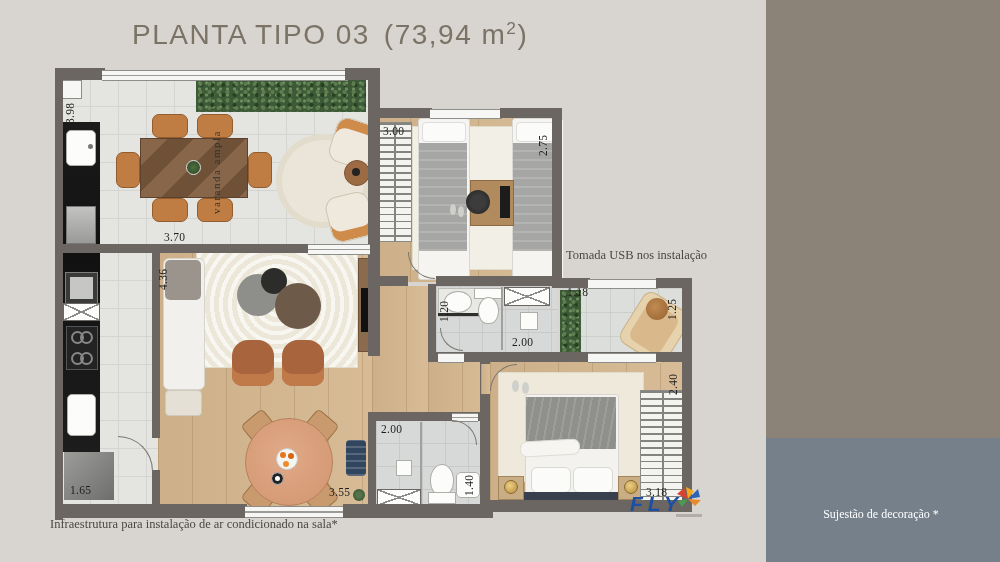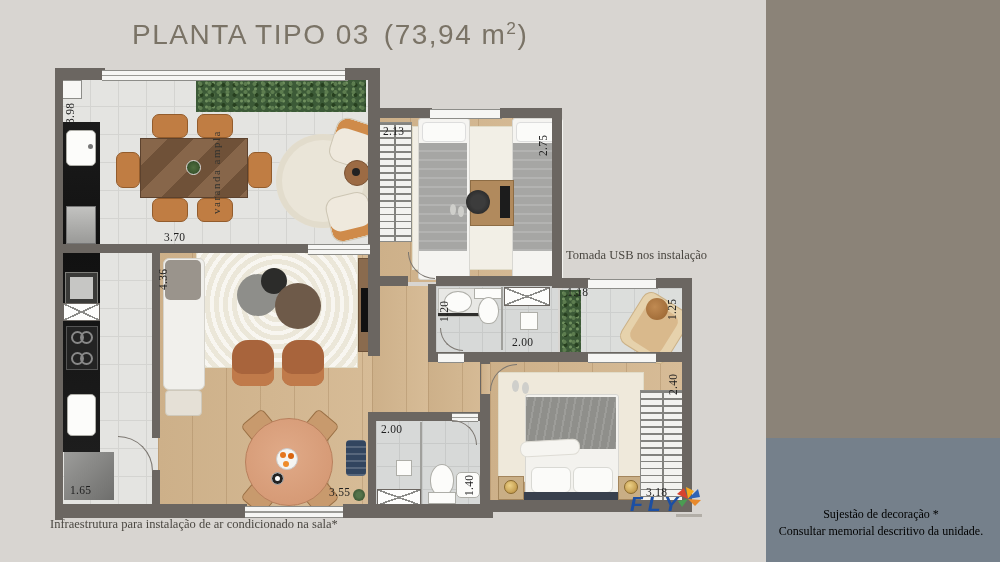--- a/index.html
+++ b/index.html
@@ -6,21 +6,21 @@
   #app{position:relative;width:1000px;height:562px;background:#d8d5d1;overflow:hidden;
        font-family:"Liberation Sans",sans-serif;}
   .abs{position:absolute;}
 
   
   .side-top{left:766px;top:0;width:234px;height:438px;
     background:linear-gradient(180deg,#857d72 0%,#8e867b 55%,#99918
 6 100%);background-color:#8b8378;}
   .side-bottom{left:766px;top:438px;width:234px;height:124px;background:#75808b;}
   .panel-text{left:0;top:68px;width:230px;text-align:center;
-    font-family:"Liberation Serif",serif;font-size:12px;line-height:17px;color:#000000;}
+    font-family:"Liberation Serif",serif;font-size:12px;line-height:17px;color:#ffffff;}
 
   
   .title{left:132px;top:18px;font-size:28px;letter-spacing:1.5px;color:#7a7366;}
   .title sup{font-size:62%;}
   .title .gap{display:inline-block;width:14px;}
 
   
   .tile{background-color:#e4e4e1;background-image:
     linear-gradient(#d4d4d1 1px,transparent 1px),
     linear-gradient(90deg,#d4d4d1 1px,transparent 1px);background-size:28px 28px;}
@@ -70,21 +70,20 @@
 </style>
 </head>
 <body>
 
 <div id="app">
 
   <div class="abs side-top"></div>
   <div class="abs side-bottom">
     <div class="abs panel-text">
       <div>Sujestão de decoração *</div>
-      <div>Consultar memorial descritivo da unidade.</div>
     </div>
   </div>
 
   <div class="abs title">
     <span>PLANTA TIPO 03</span><span class="gap"></span><span>(73,94 m</span><sup>2</sup><span>)</span>
   </div>
 
   <div class="abs tile" style="left:62px;top:78px;width:310px;height:174px"></div>
   <div class="abs tile" style="left:62px;top:252px;width:96px;height:258px"></div>
   <div class="abs wood" style="left:158px;top:252px;width:222px;height:258px"></div>
@@ -244,21 +243,21 @@
   <div class="abs wall" style="left:368px;top:412px;width:8px;height:93px"></div>
 
   <div class="abs arc" style="left:118px;top:436px;width:34px;height:34px;border-top:1.3px solid #7a756f;border-right:1.3px solid #7a756f;border-top-right-radius:100%"></div>
   <div class="abs arc" style="left:440px;top:328px;width:22px;height:22px;border-bottom:1.3px solid #7a756f;border-left:1.3px solid #7a756f;border-bottom-left-radius:100%"></div>
   <div class="abs arc" style="left:452px;top:420px;width:24px;height:24px;border-top:1.3px solid #7a756f;border-right:1.3px solid #7a756f;border-top-right-radius:100%"></div>
   <div class="abs arc" style="left:490px;top:364px;width:26px;height:26px;border-top:1.3px solid #7a756f;border-left:1.3px solid #7a756f;border-top-left-radius:100%"></div>
   <div class="abs arc" style="left:408px;top:252px;width:26px;height:26px;border-bottom:1.3px solid #7a756f;border-left:1.3px solid #7a756f;border-bottom-left-radius:100%"></div>
 
   <div class="abs dim v" style="left:64px;top:94px;height:30px">3.98</div>
   <div class="abs dim" style="left:164px;top:231px">3.70</div>
-  <div class="abs dim" style="left:383px;top:125px">2.13</div>
+  <div class="abs dim" style="left:383px;top:125px">3.00</div>
   <div class="abs dim v" style="left:537px;top:124px;height:32px">2.75</div>
   <div class="abs dim v" style="left:157px;top:256px;height:34px">4.36</div>
   <div class="abs dim v" style="left:438px;top:294px;height:28px">1.20</div>
   <div class="abs dim" style="left:512px;top:336px">2.00</div>
   <div class="abs dim" style="left:567px;top:286px">1.18</div>
   <div class="abs dim v" style="left:666px;top:292px;height:28px">1.25</div>
   <div class="abs dim v" style="left:667px;top:365px;height:30px">2.40</div>
   <div class="abs dim" style="left:646px;top:486px">3.18</div>
   <div class="abs dim" style="left:381px;top:423px">2.00</div>
   <div class="abs dim v" style="left:463px;top:468px;height:28px">1.40</div>

